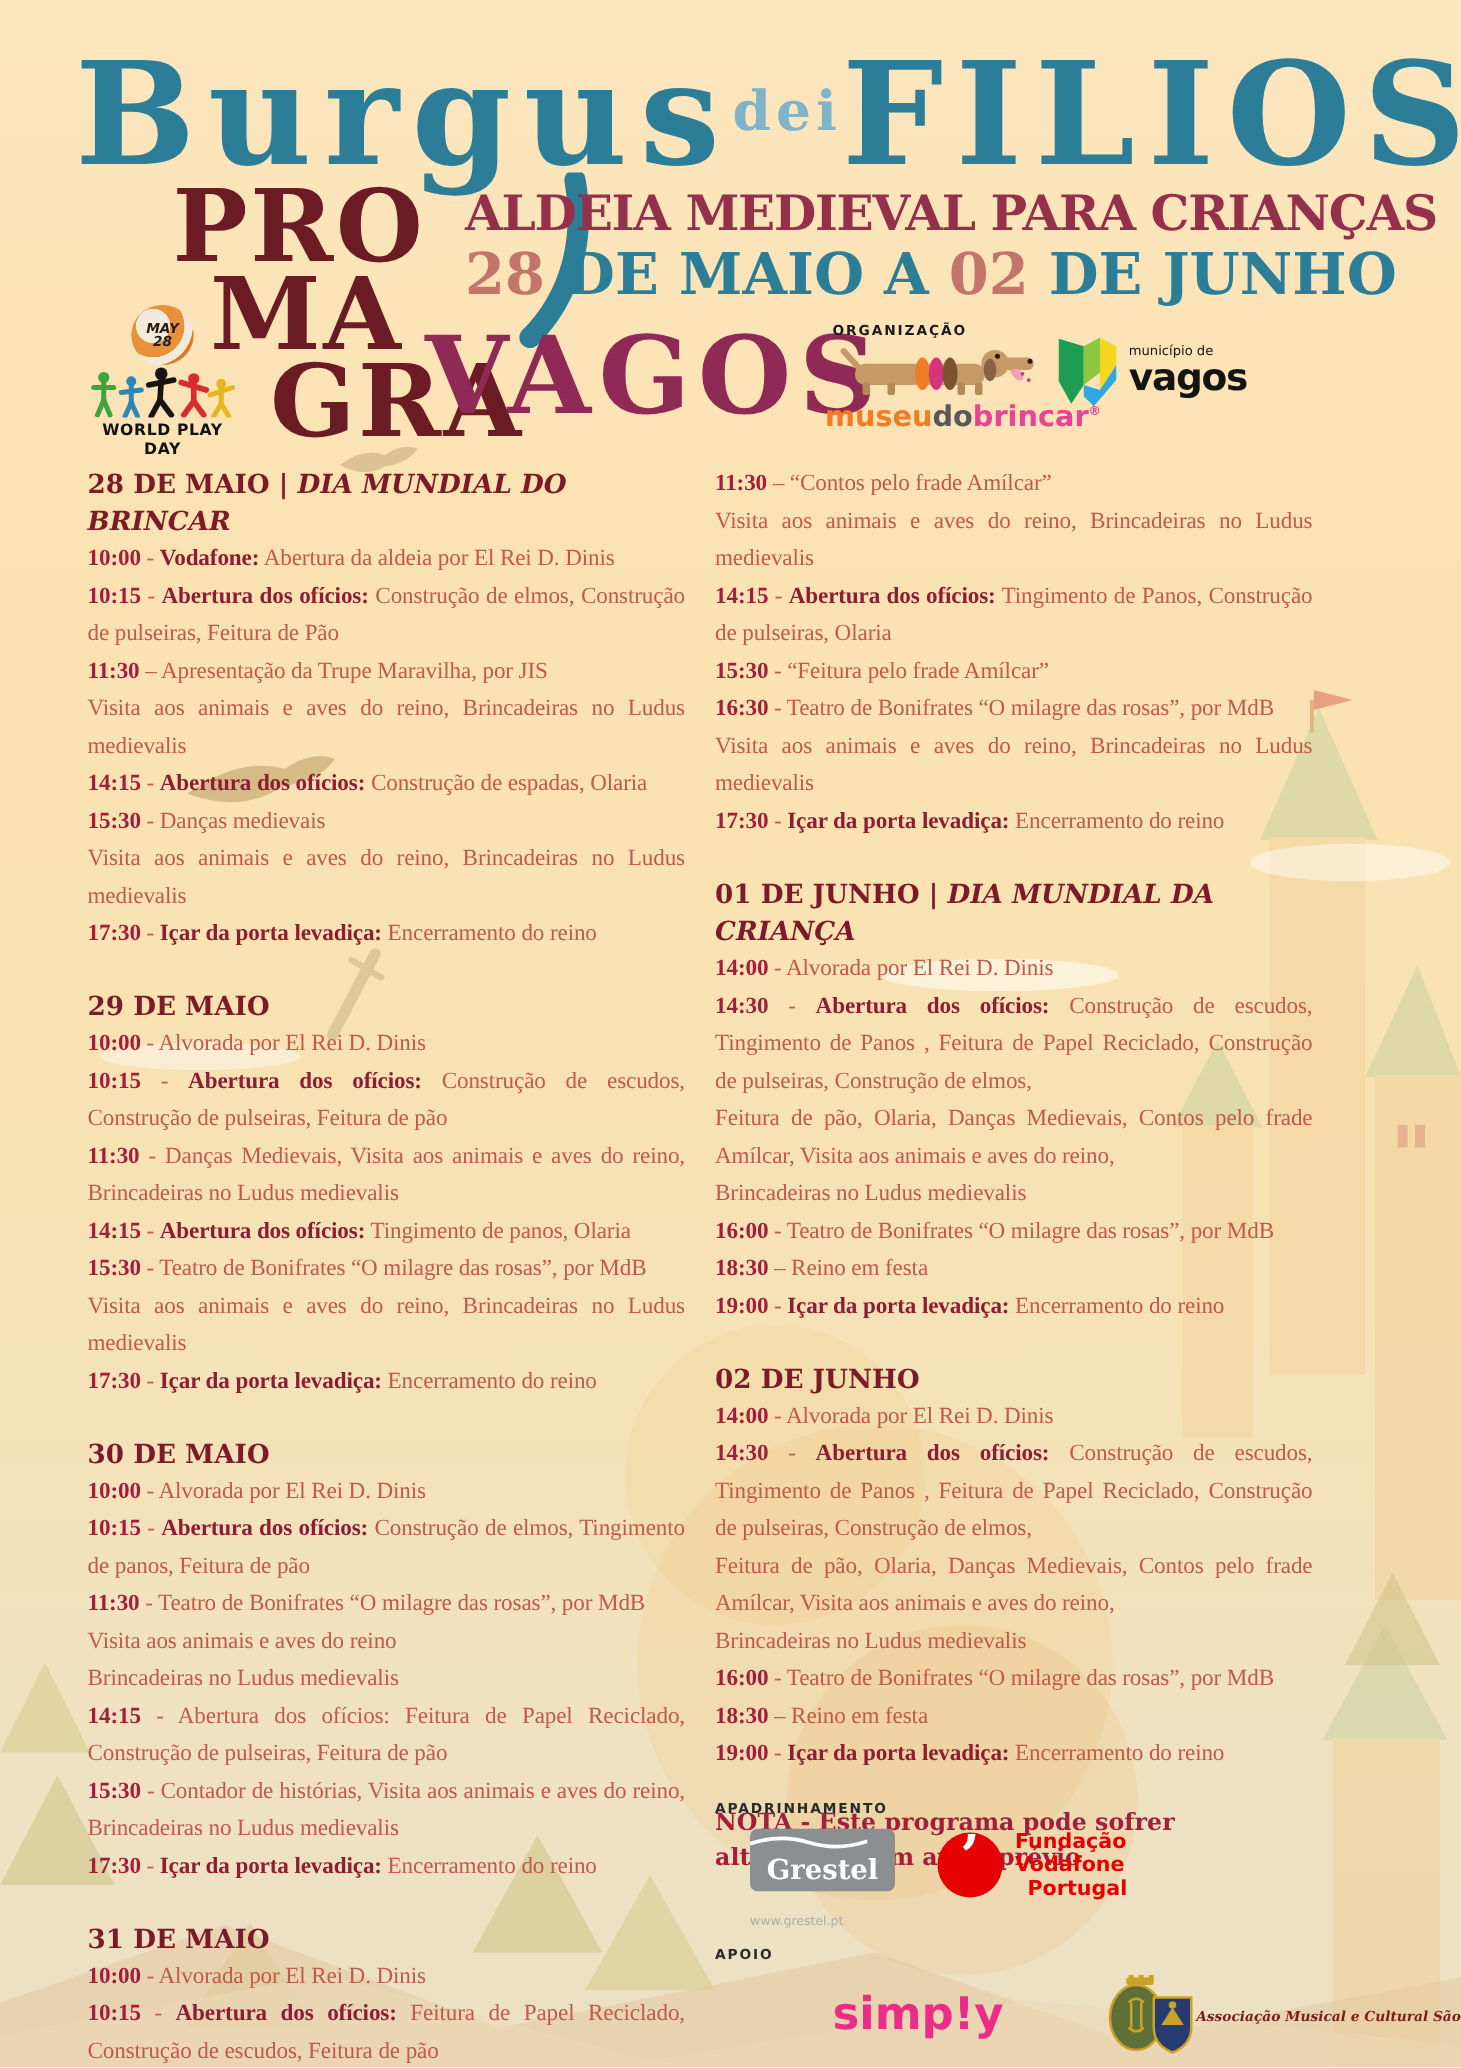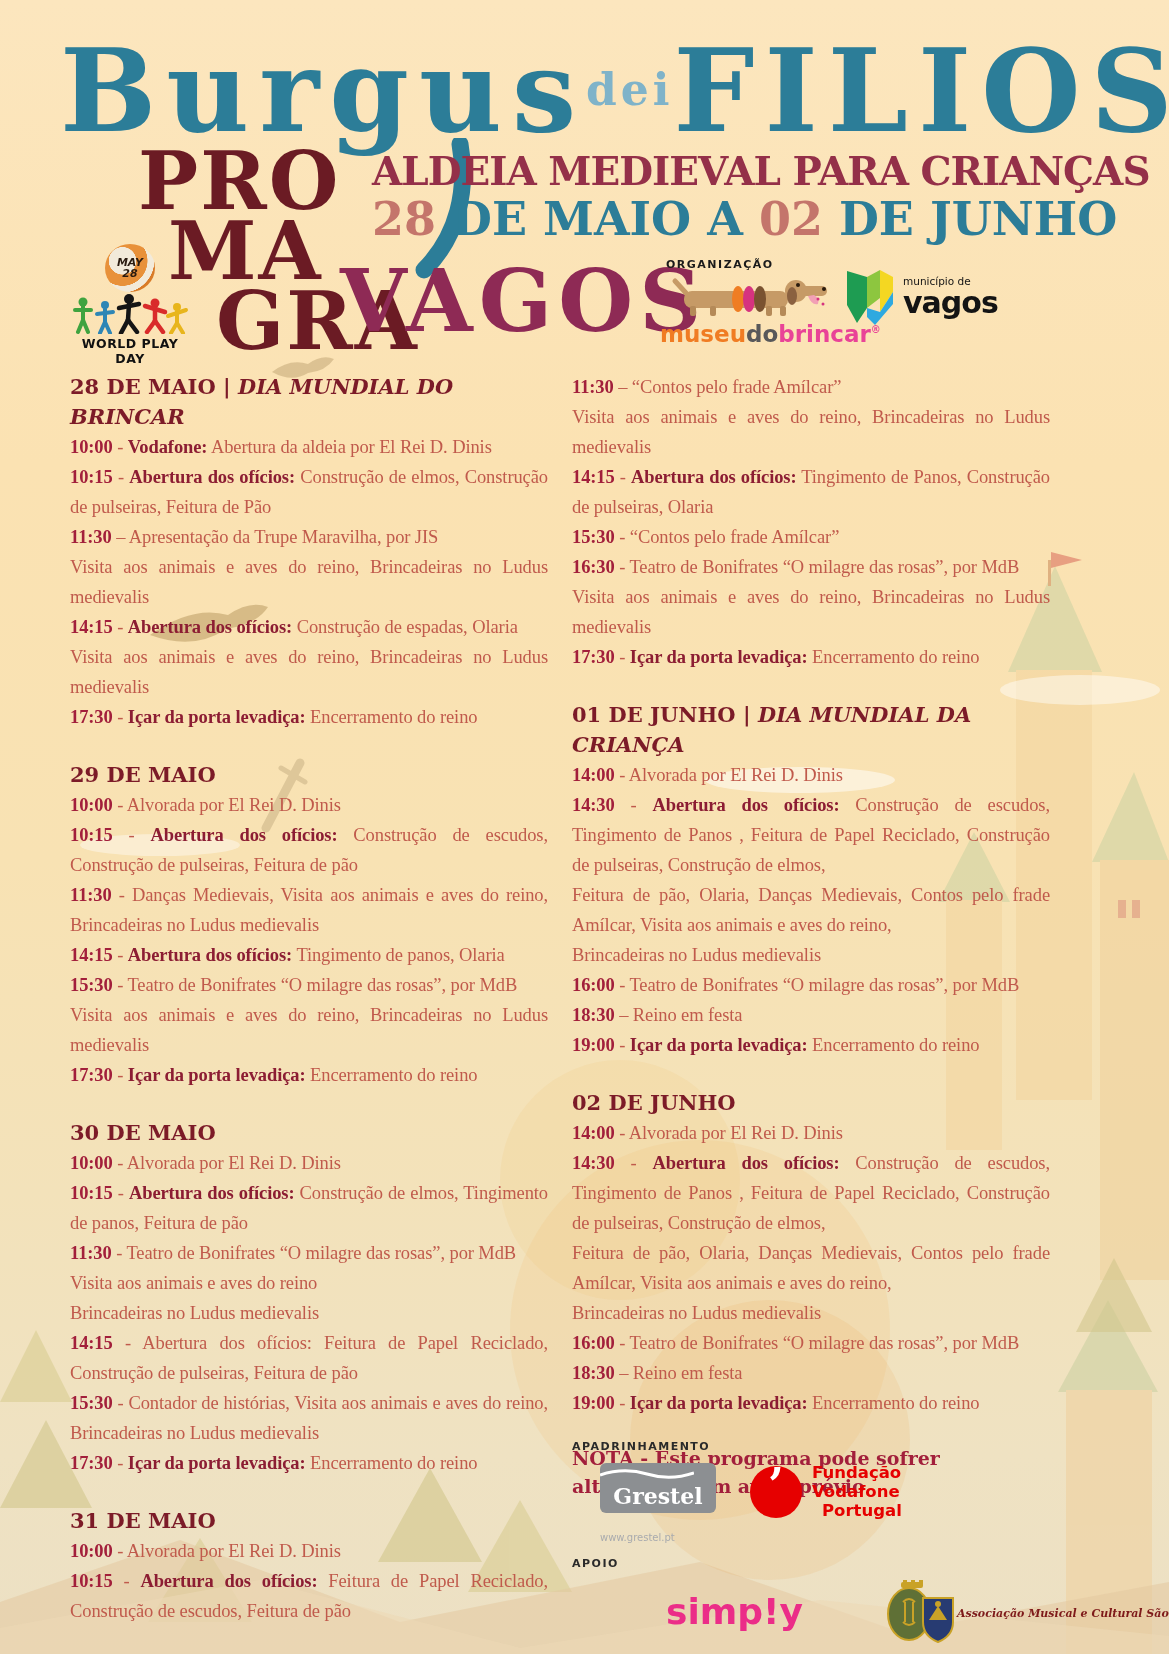--- a/index.html
+++ b/index.html
@@ -224,20 +224,21 @@
   </div>
 
   <div class="col" id="col-left">
       <section class="sched-section">
         <h3 class="sec-title"><span>28 DE MAIO</span><span> | </span><em>DIA MUNDIAL DO BRINCAR</em></h3>
         <p class="event"><span class="seg-t">10:00</span><span class="seg-r"> - </span><span class="seg-b">Vodafone:</span><span class="seg-r"> Abertura da aldeia por El Rei D. Dinis</span></p>
         <p class="event"><span class="seg-t">10:15</span><span class="seg-r"> - </span><span class="seg-b">Abertura dos ofícios:</span><span class="seg-r"> Construção de elmos, Construção de pulseiras, Feitura de Pão</span></p>
         <p class="event"><span class="seg-t">11:30</span><span class="seg-r"> – Apresentação da Trupe Maravilha, por JIS</span></p>
         <p class="event"><span class="seg-r">Visita aos animais e aves do reino, Brincadeiras no Ludus medievalis</span></p>
         <p class="event"><span class="seg-t">14:15</span><span class="seg-r"> - </span><span class="seg-b">Abertura dos ofícios:</span><span class="seg-r">  Construção de espadas, Olaria</span></p>
+        <p class="event"><span class="seg-t">15:30</span><span class="seg-r"> - Danças medievais</span></p>
         <p class="event"><span class="seg-r">Visita aos animais e aves do reino, Brincadeiras no Ludus medievalis</span></p>
         <p class="event"><span class="seg-t">17:30</span><span class="seg-r">  - </span><span class="seg-b">Içar da porta levadiça:</span><span class="seg-r"> Encerramento do reino</span></p>
       </section>
       <section class="sched-section">
         <h3 class="sec-title"><span>29 DE MAIO</span></h3>
         <p class="event"><span class="seg-t">10:00</span><span class="seg-r"> - Alvorada por El Rei D. Dinis</span></p>
         <p class="event"><span class="seg-t">10:15</span><span class="seg-r"> - </span><span class="seg-b">Abertura dos ofícios:</span><span class="seg-r">  Construção de escudos, Construção de pulseiras, Feitura de pão</span></p>
         <p class="event"><span class="seg-t">11:30</span><span class="seg-r"> - Danças Medievais, Visita aos animais e aves do reino, Brincadeiras no Ludus medievalis</span></p>
         <p class="event"><span class="seg-t">14:15</span><span class="seg-r"> - </span><span class="seg-b">Abertura dos ofícios:</span><span class="seg-r">  Tingimento de panos, Olaria</span></p>
         <p class="event"><span class="seg-t">15:30</span><span class="seg-r"> - Teatro de Bonifrates “O milagre das rosas”, por MdB</span></p>
@@ -259,21 +260,21 @@
         <h3 class="sec-title"><span>31 DE MAIO</span></h3>
         <p class="event"><span class="seg-t">10:00</span><span class="seg-r"> - Alvorada por El Rei D. Dinis</span></p>
         <p class="event"><span class="seg-t">10:15</span><span class="seg-r"> - </span><span class="seg-b">Abertura dos ofícios:</span><span class="seg-r"> Feitura de Papel Reciclado, Construção de escudos, Feitura de pão</span></p>
       </section>
     </div>
   <div class="col" id="col-right">
     <section class="sched-section">
         <p class="event"><span class="seg-t">11:30</span><span class="seg-r"> – “Contos pelo frade Amílcar”</span></p>
         <p class="event"><span class="seg-r">Visita aos animais e aves do reino, Brincadeiras no Ludus medievalis</span></p>
         <p class="event"><span class="seg-t">14:15</span><span class="seg-r"> - </span><span class="seg-b">Abertura dos ofícios:</span><span class="seg-r"> Tingimento de Panos, Construção de pulseiras, Olaria</span></p>
-        <p class="event"><span class="seg-t">15:30</span><span class="seg-r"> - “Contos pelo frade Amílcar”</span></p>
+        <p class="event"><span class="seg-t">15:30</span><span class="seg-r"> - “Feitura pelo frade Amílcar”</span></p>
         <p class="event"><span class="seg-t">16:30</span><span class="seg-r"> - Teatro de Bonifrates “O milagre das rosas”, por MdB</span></p>
         <p class="event"><span class="seg-r">Visita aos animais e aves do reino, Brincadeiras no Ludus medievalis</span></p>
         <p class="event"><span class="seg-t">17:30</span><span class="seg-r">  - </span><span class="seg-b">Içar da porta levadiça:</span><span class="seg-r"> Encerramento do reino</span></p>
       </section>
       <section class="sched-section">
         <h3 class="sec-title"><span>01 DE JUNHO</span><span> | </span><em>DIA MUNDIAL DA CRIANÇA</em></h3>
         <p class="event"><span class="seg-t">14:00</span><span class="seg-r"> - Alvorada por El Rei D. Dinis</span></p>
         <p class="event"><span class="seg-t">14:30</span><span class="seg-r"> - </span><span class="seg-b">Abertura dos ofícios:</span><span class="seg-r"> Construção de escudos, Tingimento de Panos , Feitura de Papel Reciclado, Construção de pulseiras, Construção de elmos,</span></p>
         <p class="event"><span class="seg-r">Feitura de pão, Olaria, Danças Medievais, Contos pelo frade Amílcar, Visita aos animais e aves do reino,</span></p>
         <p class="event"><span class="seg-r">Brincadeiras no Ludus medievalis</span></p>

